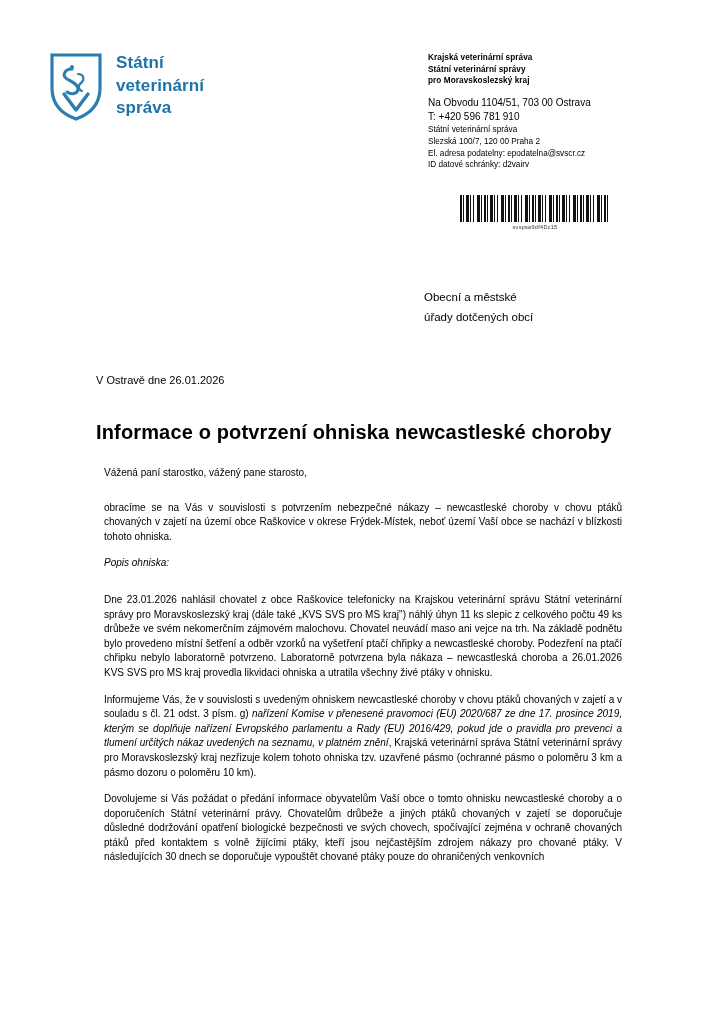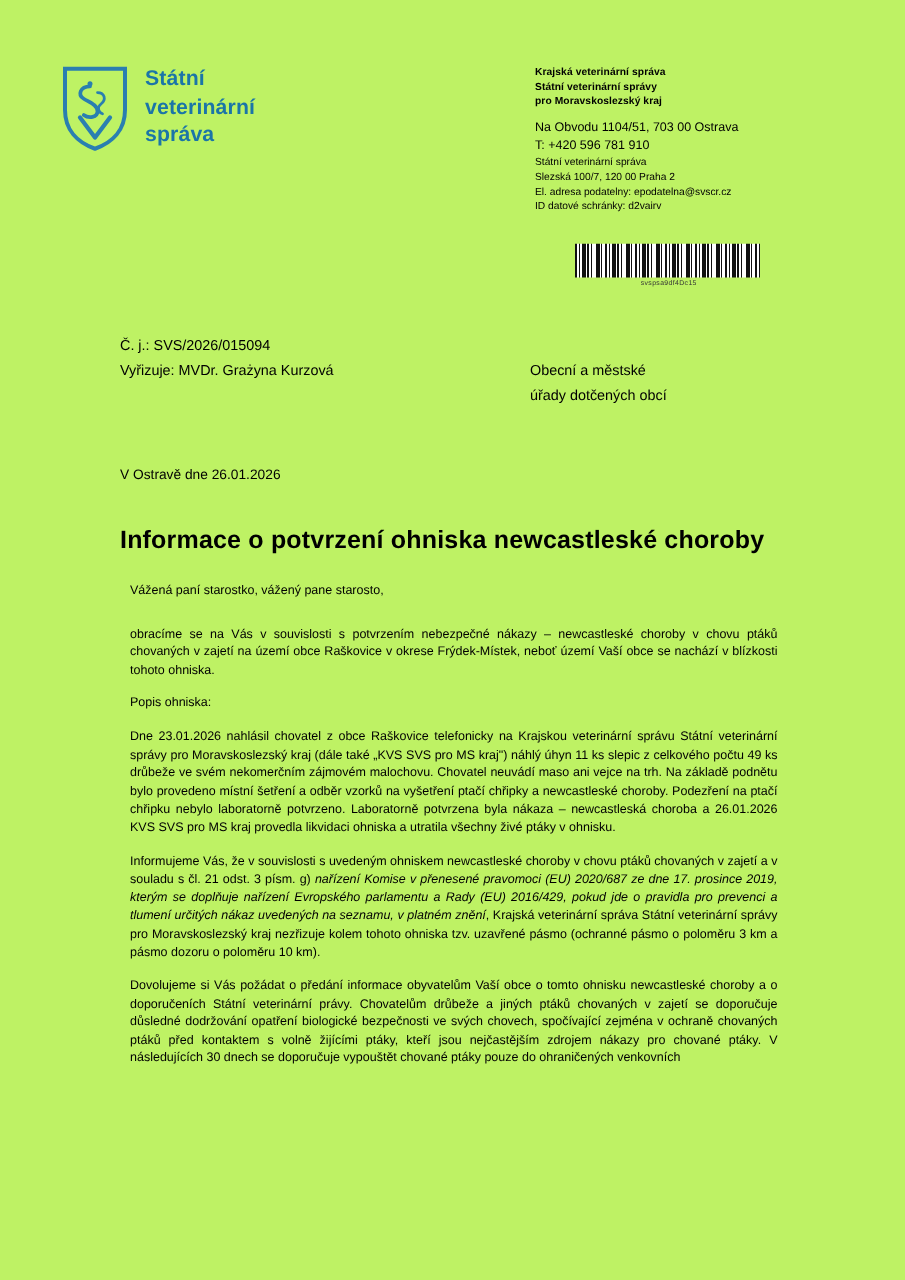--- a/index.html
+++ b/index.html
@@ -8,21 +8,21 @@
     padding: 0;
     background: #9a9a9a;
   }
   body {
     font-family: "Liberation Sans", sans-serif;
   }
   .page {
     position: relative;
     width: 724px;
     height: 1024px;
-    background: #bef264;
+    background: #ffffff;
     overflow: hidden;
     box-sizing: border-box;
   }
 
   
   .header {
     position: absolute;
     top: 0; left: 0; right: 0;
     height: 250px;
   }
@@ -153,21 +153,21 @@
   }
   .p {
     font-size: 10px;
     line-height: 1.46;
     text-align: justify;
     margin: 0 0 12px 0;
     color: #000;
     hyphens: none;
   }
   .p.salutation { margin-bottom: 20px; }
-  .p.tight { margin-bottom: 12px; }
+  .p.tight { margin-bottom: 22px; font-style: italic; }
   .p i { font-style: italic; }
 </style>
 </head>
 <body>
 
 <div class="page">
 
   <div class="header">
 
     <div class="logo-block">
@@ -197,22 +197,20 @@
 ID datové schránky: d2vairv</div>
     </div>
 
     <div class="barcode-block">
       <div class="barcode-bars"></div>
       <div class="barcode-label">svspsa9df4Dc15</div>
     </div>
 
   </div>
 
-  <div class="ref-block">Č. j.: SVS/2026/015094
-Vyřizuje: MVDr. Grażyna Kurzová</div>
 
   <div class="recipient-block">Obecní a městské
 úřady dotčených obcí</div>
 
   <div class="place-date">V Ostravě dne 26.01.2026</div>
 
   <div class="doc-title">Informace o potvrzení ohniska newcastleské choroby</div>
 
   <div class="body-wrap">
 

